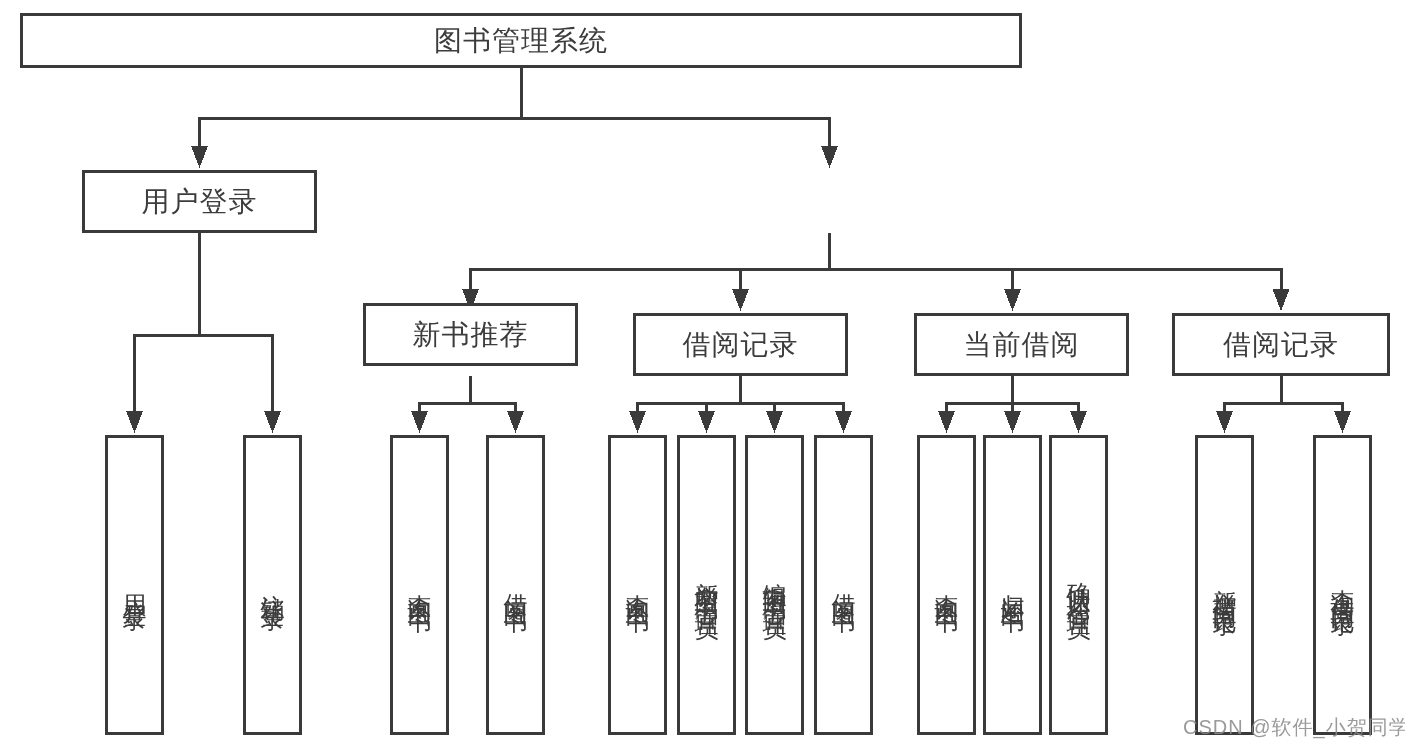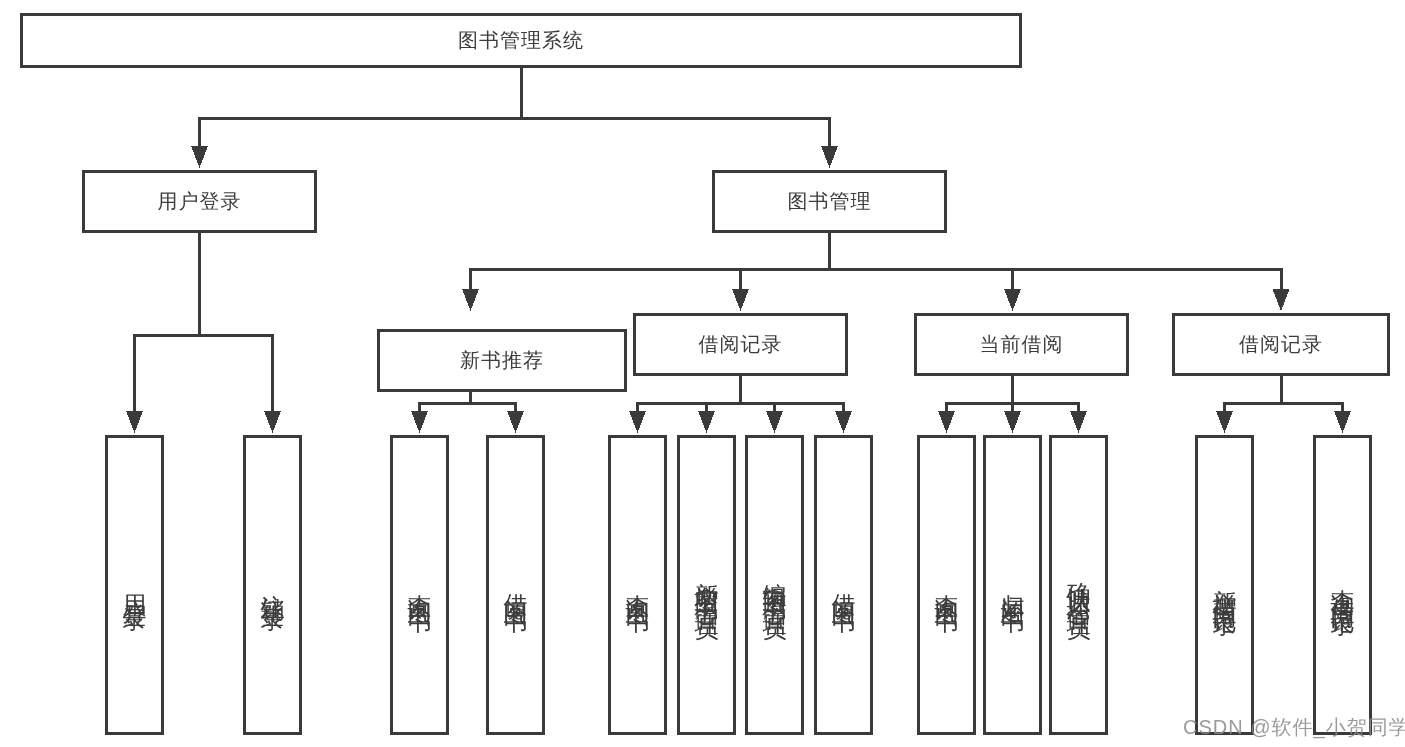--- a/index.html
+++ b/index.html
@@ -3,21 +3,21 @@
 <meta charset="utf-8">
 <style>
   html,body{margin:0;padding:0;background:#ffffff;}
   body{font-family:"Liberation Sans","DejaVu Sans",sans-serif;}
   .canvas{position:relative;width:1405px;height:747px;background:#ffffff;overflow:hidden;}
   .wires{position:absolute;left:0;top:0;z-index:1;}
   .hbox{
     position:absolute;z-index:2;box-sizing:border-box;
     background:#ffffff;border:3px solid #3a3a3a;color:#3c3c3c;
     display:flex;align-items:center;justify-content:center;
-    font-size:20px;letter-spacing:1px;white-space:nowrap;
+    font-size:28px;letter-spacing:1px;white-space:nowrap;
   }
   .vbox{
     position:absolute;z-index:2;box-sizing:border-box;
     background:#ffffff;border:3px solid #3a3a3a;color:#3c3c3c;
     display:flex;align-items:center;justify-content:center;
     writing-mode:vertical-rl;text-orientation:mixed;
     font-size:24px;letter-spacing:5px;line-height:1;
   }
   .watermark{
     position:absolute;z-index:5;left:1183px;top:714px;
@@ -93,23 +93,22 @@
       <line x1="1224.5" y1="403" x2="1224.5" y2="416"></line>
       <line x1="1342.5" y1="403" x2="1342.5" y2="416"></line>
       <polygon points="1216,411 1233,411 1224.5,433" fill="#3a3a3a" stroke="none"></polygon>
       <polygon points="1334,411 1351,411 1342.5,433" fill="#3a3a3a" stroke="none"></polygon>
     </g>
   </svg>
 
   <div class="hbox" style="left:20px;top:13px;width:1002px;height:55px;">图书管理系统</div>
 
   <div class="hbox" style="left:82px;top:170px;width:235px;height:63px;">用户登录</div>
-  <div class="hbox" style="left:712px;top:170px;width:235px;height:63px;">图书管理</div>
 
-  <div class="hbox" style="left:363px;top:329px;width:250px;height:63px;margin-left:14px;">新书推荐</div>
+  <div class="hbox" style="left:363px;top:303px;width:215px;height:63px;">新书推荐</div>
   <div class="hbox" style="left:633px;top:313px;width:215px;height:63px;">借阅记录</div>
   <div class="hbox" style="left:914px;top:313px;width:215px;height:63px;">当前借阅</div>
   <div class="hbox" style="left:1172px;top:313px;width:218px;height:63px;">借阅记录</div>
 
   <div class="vbox" style="left:105px;top:435px;width:59px;height:300px;">用户登录</div>
   <div class="vbox" style="left:243px;top:435px;width:59px;height:300px;">注销登录</div>
 
   <div class="vbox" style="left:390px;top:435px;width:59px;height:300px;">查询图书</div>
   <div class="vbox" style="left:486px;top:435px;width:59px;height:300px;">借阅图书</div>
 

